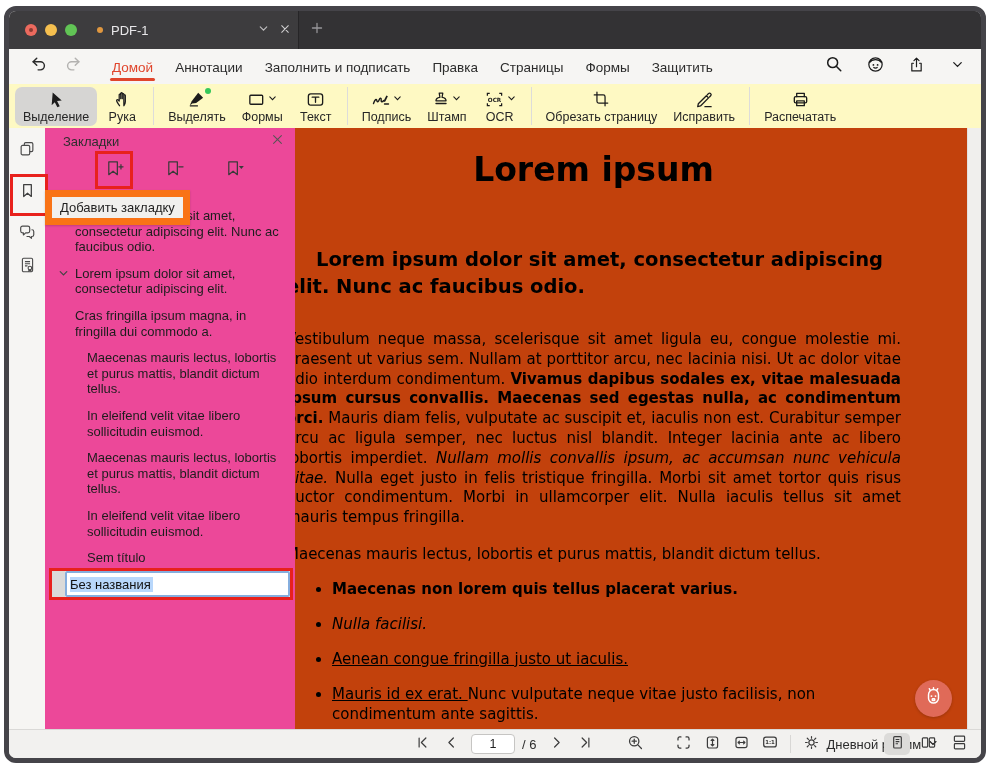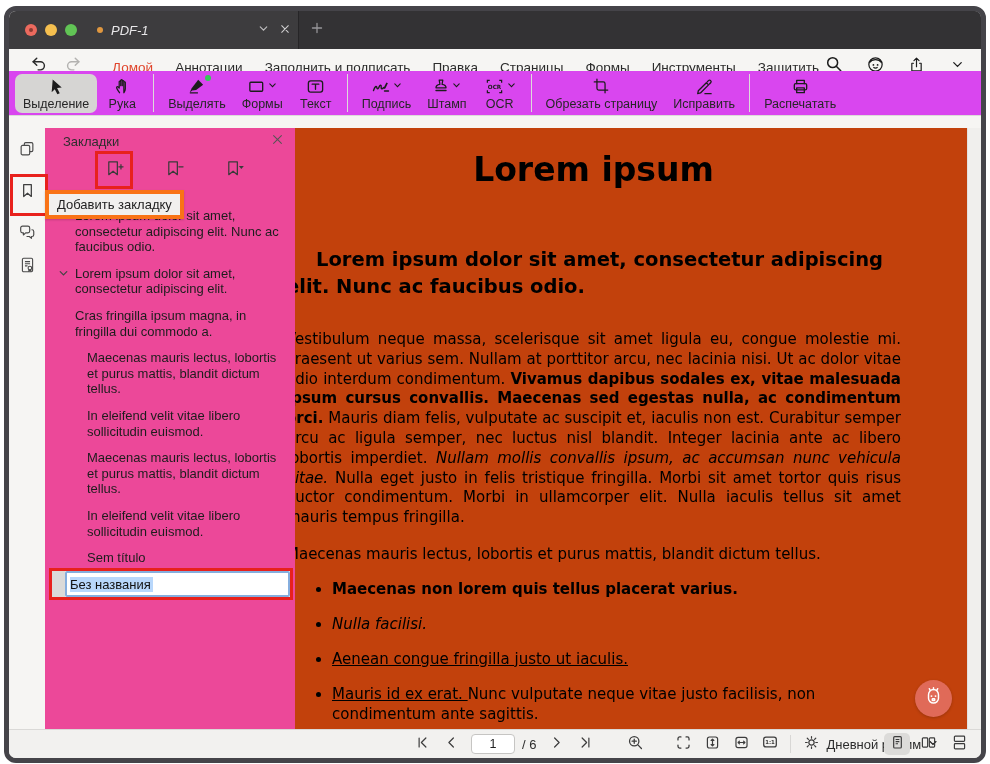--- a/index.html
+++ b/index.html
@@ -9,38 +9,38 @@
   
   .titlebar{position:absolute;left:0;top:0;right:0;height:38px;background:#3d3c3e;}
   .traffic{position:absolute;left:16px;top:13px;display:flex;gap:8px;}
   .tl{width:12px;height:12px;border-radius:50%;position:relative;}
   .tl.red{background:#ec6a5e;}
   .tl.red::after{content:"";position:absolute;left:4px;top:4px;width:4px;height:4px;border-radius:50%;background:#8c3a32;}
   .tl.yellow{background:#f5bf4f;}
   .tl.green{background:#61c455;}
   .tab{position:absolute;left:64px;top:0;width:224px;height:38px;display:flex;align-items:center;}
   .tab-dot{width:6px;height:6px;border-radius:50%;background:#e0973f;margin-left:24px;margin-right:8px;}
-  .tab-title{color:#e8e7e9;font-size:13px;font-style:italic;}
+  .tab-title{color:#e8e7e9;font-size:13px;}
   .tab-ctl{position:absolute;top:11px;width:16px;height:16px;display:flex;align-items:center;justify-content:center;}
   .tab-chev{left:246px;}
   .tab-x{left:268px;}
   .titlebar-rest{position:absolute;left:289px;top:0;right:0;height:38px;background:#333234;border-left:1px solid #262527;}
   .newtab{position:absolute;left:8px;top:9px;width:20px;height:20px;display:flex;align-items:center;justify-content:center;}
   
   .ribbon{position:absolute;left:0;top:38px;right:0;height:34px;background:#f6f5f3;display:flex;align-items:center;}
   .undo-redo{display:flex;gap:14px;margin-left:20px;}
   .ur-btn{width:20px;height:20px;display:flex;align-items:center;justify-content:center;}
   .menu-tabs{display:flex;margin-left:18px;gap:0;}
   .mtab{font-size:13.5px;color:#2c2c2c;padding:8px 11px 6px 11px;position:relative;cursor:default;white-space:nowrap;}
   .mtab.active{color:#e0452c;}
   .mtab.active::after{content:"";position:absolute;left:9px;right:9px;bottom:0;height:3px;border-radius:2px;background:#e0452c;}
   .ribbon-right{position:absolute;right:14px;top:0;height:34px;display:flex;align-items:center;gap:21px;}
   .rb-ic{width:20px;height:20px;display:flex;align-items:center;justify-content:center;}
   
-  .toolbar{position:absolute;left:0;top:60px;right:0;height:44px;background:#d946ef;border-bottom:1px solid #dcdbd9;display:flex;align-items:center;}
+  .toolbar{position:absolute;left:0;top:73px;right:0;height:44px;background:#fef9c3;border-bottom:1px solid #dcdbd9;display:flex;align-items:center;}
   .tb-group{display:flex;align-items:center;height:100%;padding:0 6px;}
   .tb-div{width:1px;height:38px;background:#dddcda;}
   .tb-btn{display:flex;flex-direction:column;align-items:center;justify-content:center;padding:3px 8px 2px;border-radius:7px;min-width:34px;}
   .tb-btn.selected{background:#d6d5d3;}
   .tb-top{display:flex;align-items:flex-start;gap:2px;height:19px;position:relative;}
   .tb-lbl{font-size:12.5px;color:#262626;margin-top:1px;white-space:nowrap;}
   .gdot{position:absolute;right:-5px;top:-2px;width:6px;height:6px;border-radius:50%;background:#35c759;}
   .chev-sm{display:flex;align-items:center;height:18px;}
   
   .main{position:absolute;left:0;top:117px;right:0;height:602px;}
@@ -49,21 +49,21 @@
   .redbox-rail{position:absolute;left:1px;top:46px;width:32px;height:36px;border:3px solid #e8211c;z-index:6;}
   .panel{position:absolute;left:36px;top:0;width:250px;height:100%;background:#ec4899;border-right:1px solid #cfcecc;}
   .panel-head{position:absolute;left:0;top:0;right:0;height:24px;}
   .panel-title{position:absolute;left:18px;top:6px;font-size:13px;color:#2e2e2e;}
   .panel-x{position:absolute;right:10px;top:5px;width:16px;height:16px;display:flex;align-items:center;justify-content:center;}
   .panel-btns{position:absolute;left:0;top:26px;right:0;height:32px;}
   .pb{position:absolute;top:3px;width:26px;height:26px;display:flex;align-items:center;justify-content:center;}
   .pb.add{left:56px;outline:3px solid #e8211c;outline-offset:3px;}
   .pb.rem{left:116px;}
   .pb.menu{left:176px;}
-  .tooltip{position:absolute;left:0;top:62px;height:21px;background:#f1f0ee;border:4px solid #f97316;box-shadow:0 1px 2px rgba(0,0,0,.18);
+  .tooltip{position:absolute;left:0;top:62px;height:21px;background:#f1f0ee;border:7px solid #f97316;box-shadow:0 1px 2px rgba(0,0,0,.18);
            font-size:13px;color:#222;display:flex;align-items:center;padding:0 8px;z-index:7;white-space:nowrap;}
   .bm-list{position:absolute;left:0;top:80px;right:0;}
   .bm-item{position:relative;font-size:13px;line-height:15.6px;color:#1d1d1d;margin-bottom:11px;}
   .bm-item.l0{padding-left:30px;width:205px;}
   .bm-item.l1{padding-left:42px;width:195px;}
   .bm-chev{position:absolute;left:13px;top:1px;}
   .edit-row{position:absolute;left:7px;top:443px;width:238px;height:26px;outline:3px solid #e8211c;display:flex;align-items:center;background:#f6f5f3;}
   .edit-chip{width:13px;height:26px;background:#dbdad8;}
   .fake-input{flex:1;height:22px;background:#fff;border:2px solid #85aede;border-radius:2px;display:flex;align-items:center;padding-left:3px;font-size:13px;color:#111;}
   .fake-input .sel{background:#b8d7fb;padding-right:2px;}
@@ -144,21 +144,20 @@
             </svg></span>
         </span>
     </div>
     <div class="menu-tabs" id="menu-tabs">
         <div class="mtab active">Домой</div>
         <div class="mtab">Аннотации</div>
         <div class="mtab">Заполнить и подписать</div>
         <div class="mtab">Правка</div>
         <div class="mtab">Страницы</div>
         <div class="mtab">Формы</div>
-        <div class="mtab">Инструменты</div>
         <div class="mtab">Защитить</div>
       </div>
     <div class="ribbon-right">
       <span class="rb-ic">
           <span><svg viewBox="0 0 20 20" width="18" height="18" fill="none" stroke="#1c1c1c" stroke-width="1.7" stroke-linecap="round">
               <circle cx="8.5" cy="8.5" r="5.5"></circle>
               <path d="M12.8 12.8 L17.5 17.5"></path>
             </svg></span>
         </span>
       <span class="rb-ic">

